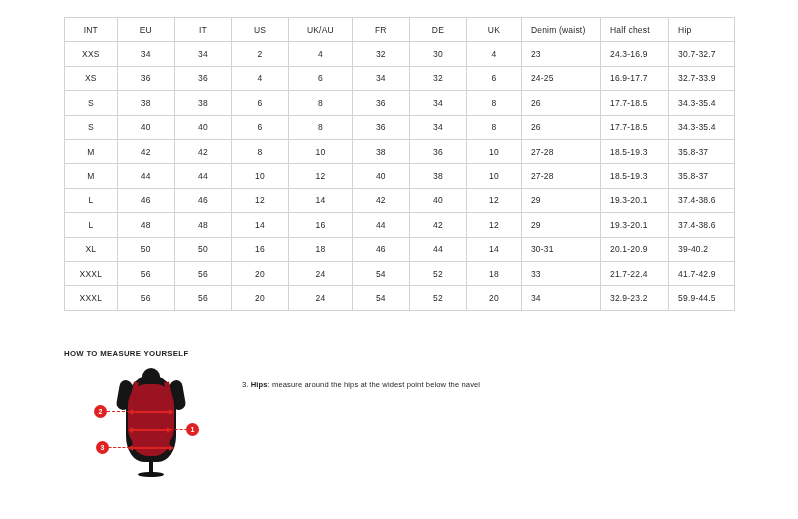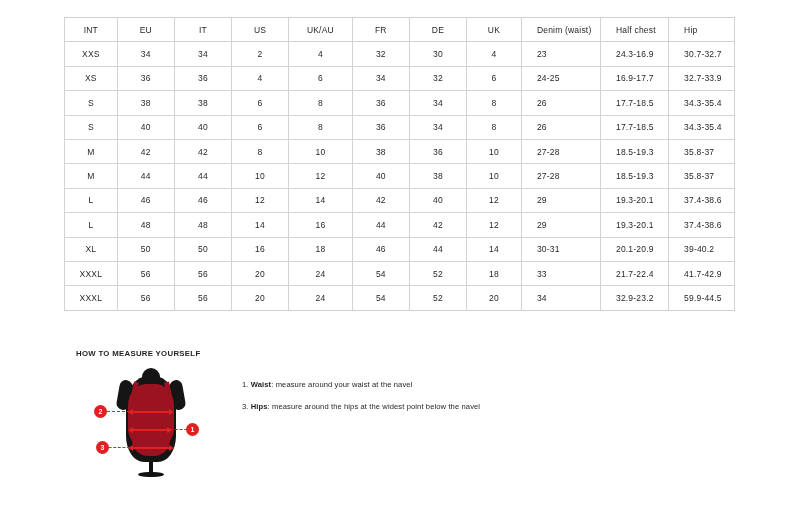--- a/index.html
+++ b/index.html
@@ -43,35 +43,35 @@
     padding: 0 2px;
     white-space: nowrap;
     letter-spacing: .2px;
   }
   table.size-table th {
     font-weight: normal;
   }
   table.size-table td.left-pad,
   table.size-table th.left-pad {
     text-align: left;
-    padding-left: 15px;
+    padding-left: 9px;
   }
   
   #measure-section {
     position: absolute;
     left: 64px;
     top: 349px;
     width: 700px;
   }
   #measure-title {
     font-size: 7.8px;
     font-weight: bold;
     letter-spacing: .3px;
     color: #231f20;
-    margin: 0 0 10px 12px;
+    margin: 0 0 10px 0;
   }
   #measure-body {
     position: relative;
     display: flex;
     align-items: flex-start;
   }
   #figure-box {
     position: relative;
     width: 130px;
     height: 125px;
@@ -391,19 +391,18 @@
 
         <div class="arrow-line" style="left:44px; top:79px; width:38px;"></div>
         <div class="dash-line" style="left:16px; top:79px; width:26px;"></div>
 
         <div class="num-badge" style="left:98px; top:55px;">1</div>
         <div class="num-badge" style="left:6px; top:37px;">2</div>
         <div class="num-badge" style="left:8px; top:73px;">3</div>
       </div>
 
       <ul id="measure-list">
-          <li><span>1. </span><b>Waist</b><span>: measure around your waist at the navel</span></li>
           <li><span>3. </span><b>Hips</b><span>: measure around the hips at the widest point below the navel</span></li>
         </ul>
     </div>
   </div>
 
 </div>
 
 </body></html>

